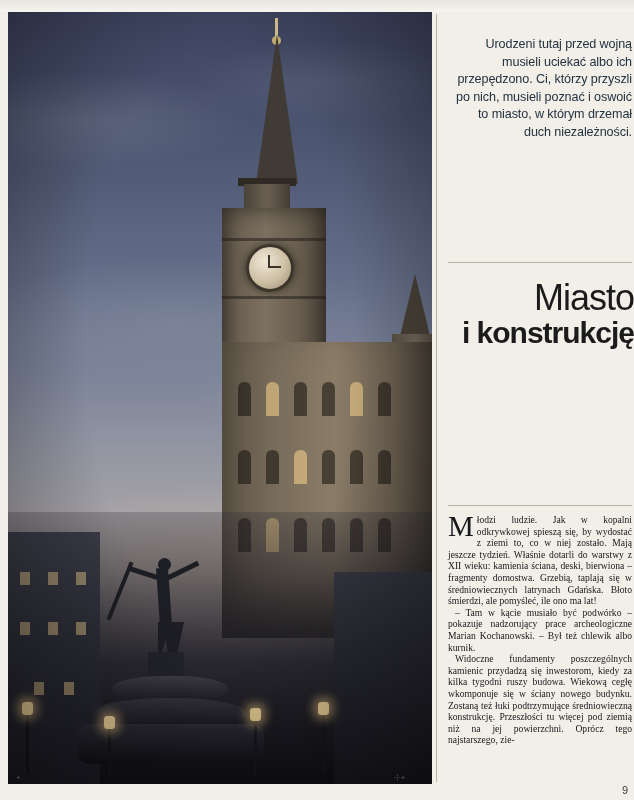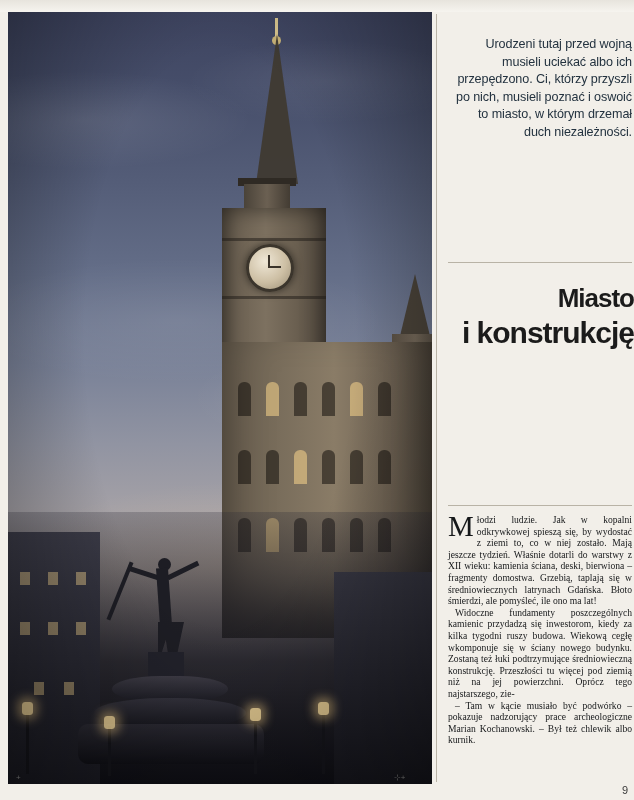--- a/index.html
+++ b/index.html
@@ -386,22 +386,22 @@
   .headline {
     position: absolute;
     right: 0px;
     top: 282px;
     width: 190px;
     text-align: right;
     font-family: "Liberation Sans", sans-serif;
     color: #1b1b1b;
   }
   .h-line1 {
-    font-weight: bold;
-    font-size: 26px;
+    font-weight: normal;
+    font-size: 36px;
     line-height: 32px;
     letter-spacing: -1px;
   }
   .h-line2 {
     font-weight: bold;
     font-size: 57px;
     line-height: 56px;
     letter-spacing: -2.5px;
     margin-top: 2px;
   }
@@ -559,22 +559,22 @@
 
   <div class="headline">
     <div class="h-line1">Miasto</div>
     <div class="h-line3">i konstrukcję</div>
   </div>
 
   <div class="body-rule"></div>
 
   <div class="bodytext">
     <p class="first"><span class="dropcap">M</span><span>łodzi ludzie. Jak w kopalni odkrywkowej spieszą się, by wydostać z ziemi to, co w niej zostało. Mają jeszcze tydzień. Właśnie dotarli do warstwy z XII wieku: kamienia ściana, deski, bierwiona – fragmenty domostwa. Grzebią, taplają się w średniowiecznych latrynach Gdańska. Błoto śmierdzi, ale pomyśleć, ile ono ma lat!</span></p>
+    <p>– Tam w kącie musiało być podwórko – pokazuje nadzorujący prace archeologiczne Marian Kochanowski. – Był też chlewik albo kurnik.</p>
     <p>Widoczne fundamenty poszczególnych kamienic przydadzą się inwestorom, kiedy za kilka tygodni ruszy budowa. Wiekową cegłę wkomponuje się w ściany nowego budynku. Zostaną też łuki podtrzymujące średniowieczną konstrukcję. Przeszłości tu więcej pod ziemią niż na jej powierzchni. Oprócz tego najstarszego, zie-</p>
-    <p>– Tam w kącie musiało być podwórko – pokazuje nadzorujący prace archeologiczne Marian Kochanowski. – Był też chlewik albo kurnik.</p>
   </div>
 
   <div class="regmark" style="left:16px;">+</div>
   <div class="regmark" style="left:394px;">⊹+</div>
 
   <div class="pagenum">9</div>
 
 </div>
 
 </body></html>

